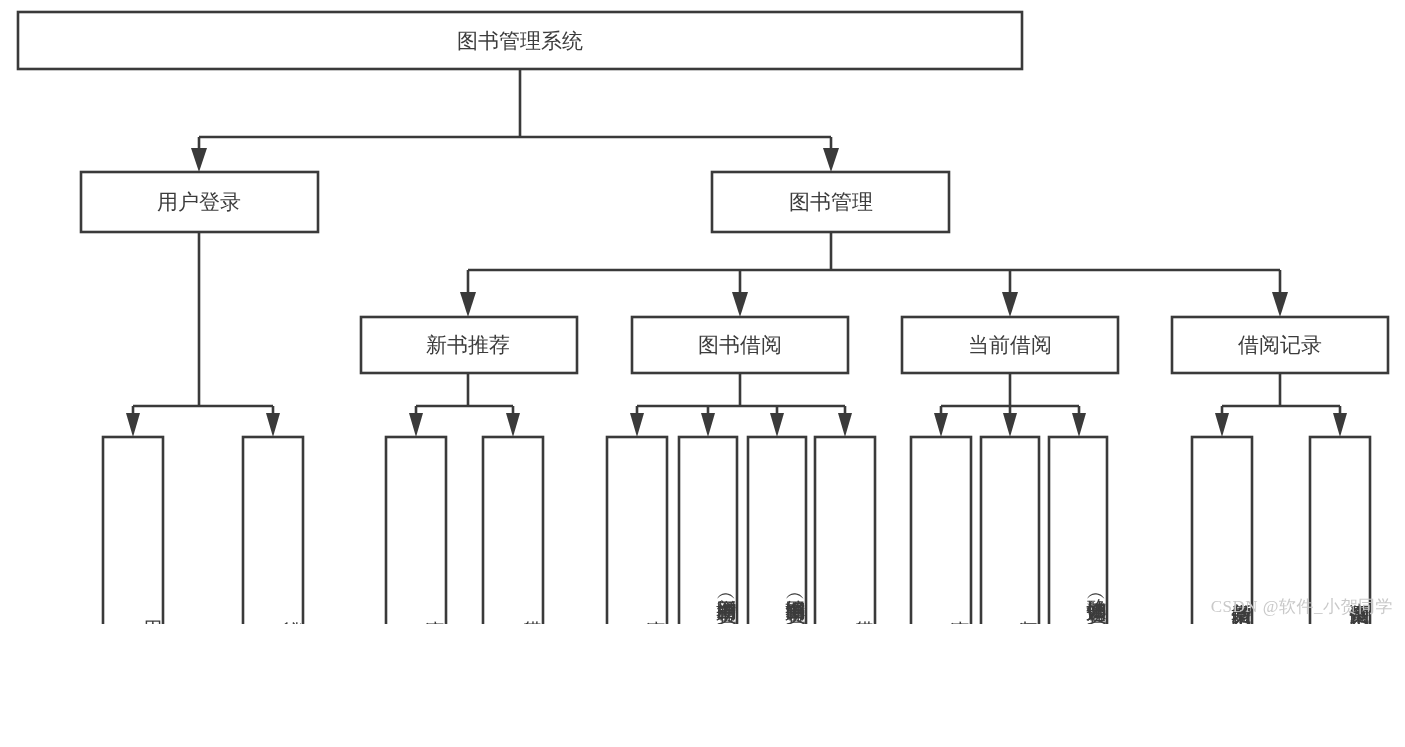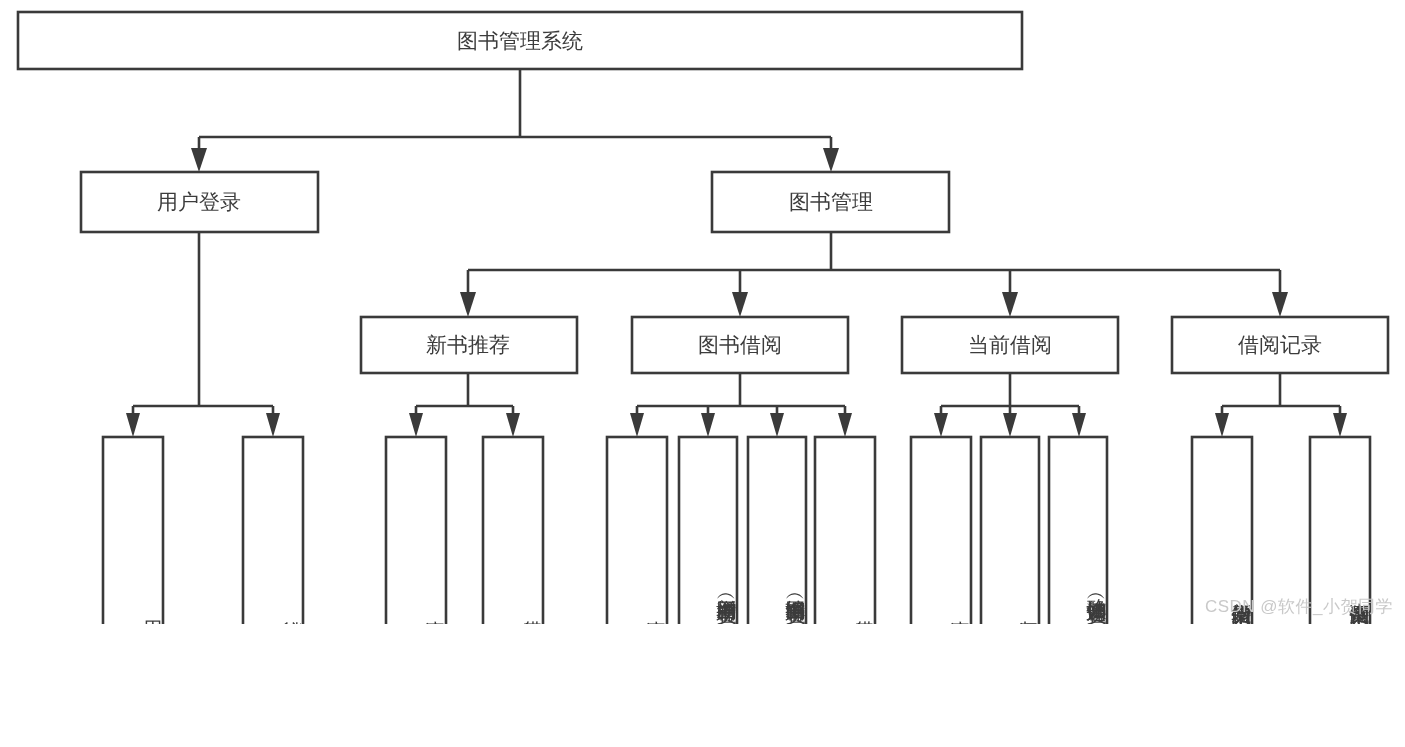--- a/index.html
+++ b/index.html
@@ -60,21 +60,21 @@
     letter-spacing: 1px;
     white-space: nowrap;
     pointer-events: none;
   }
   .watermark {
     position: absolute;
     right: 12px;
     bottom: 6px;
     color: #c9c9c9;
     font-size: 17px;
-    font-family: Liberation Sans, sans-serif;
+    font-family: Liberation Serif, serif;
     letter-spacing: 0.5px;
     white-space: nowrap;
   }
 </style>
 </head>
 <body>
 
 <div id="canvas">
 
   <svg class="diagram" viewBox="0 0 1405 747">

